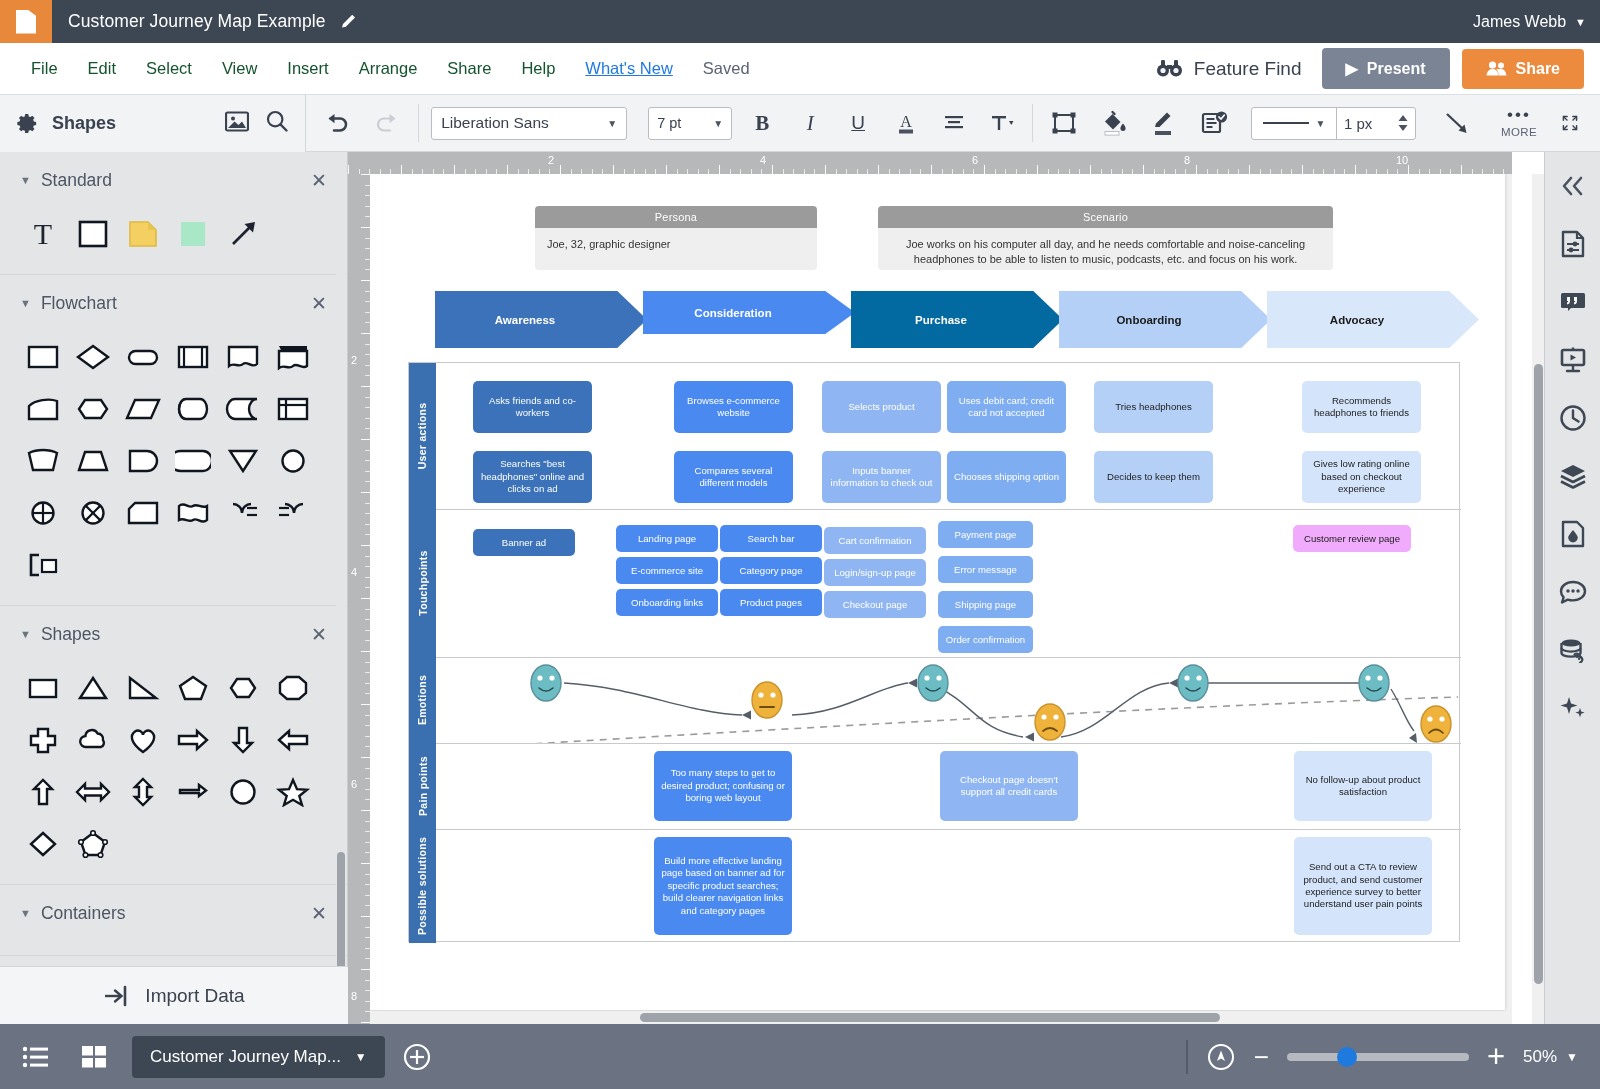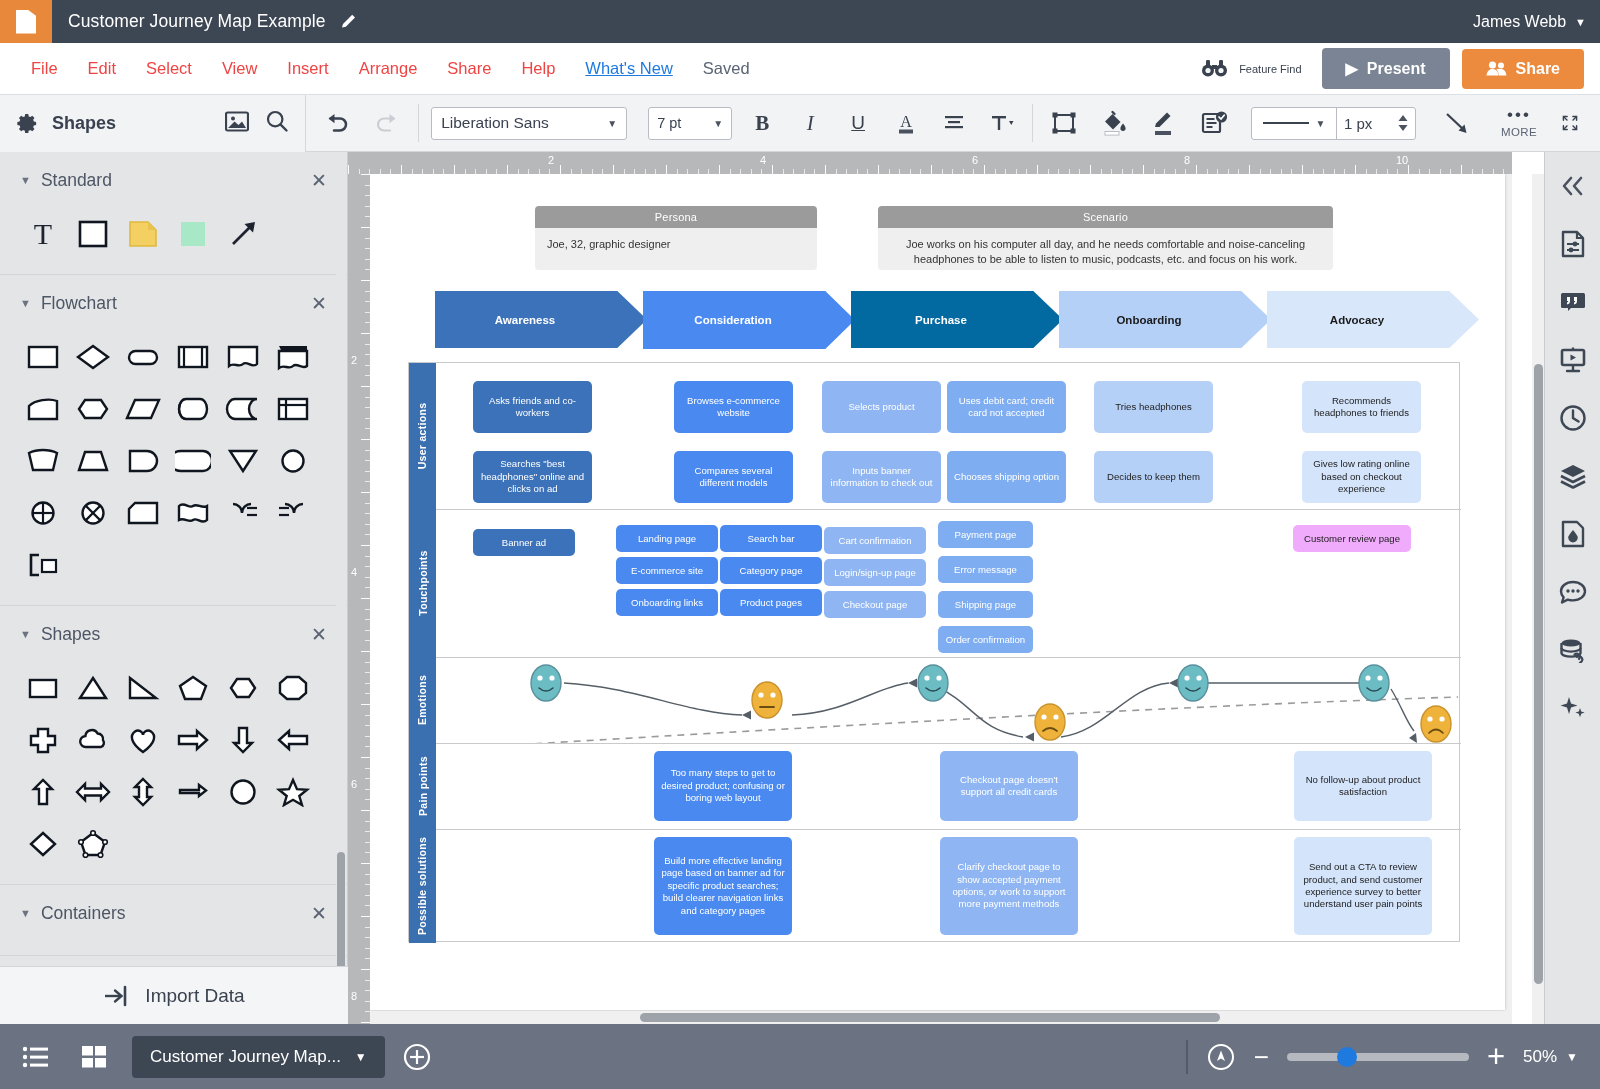--- a/index.html
+++ b/index.html
@@ -34,30 +34,30 @@
   .user-menu .caret { margin-left:9px; font-size:11px; }
 
   
   .menubar {
     position:absolute; top:43px; left:0; width:1600px; height:52px;
     background:#ffffff; border-bottom:1px solid #dcdfe3;
     display:flex; align-items:center;
   }
   .menu-items { display:flex; align-items:center; padding-left:18px; gap:4px; }
   .menu-item {
-    font-size:16.5px; color:#ef4444; padding:7px 13px; cursor:pointer;
+    font-size:16.5px; color:#14532d; padding:7px 13px; cursor:pointer;
     border-radius:3px; white-space:nowrap;
   }
   .menu-item.link { color:#1f7ae0; text-decoration:underline; }
   .menu-item.saved { color:#5a6474; }
   .menubar-right {
     margin-left:auto; display:flex; align-items:center; gap:12px; padding-right:16px;
   }
   .feature-find {
-    display:flex; align-items:center; gap:11px; font-size:11px;
+    display:flex; align-items:center; gap:11px; font-size:19px;
     color:#3a4250; cursor:pointer; padding:6px 8px;
   }
   .btn-present {
     background:#7b8494; color:#fff; font-size:16px; font-weight:bold;
     border:none; border-radius:4px; padding:11px 24px; cursor:pointer;
     display:flex; align-items:center; gap:9px;
   }
   .btn-share {
     background:#ec8b3e; color:#fff; font-size:16px; font-weight:bold;
     border:none; border-radius:4px; padding:11px 24px; cursor:pointer;
@@ -1003,21 +1003,21 @@
           <div class="hdr-body" style="height:42px;">Joe, 32, graphic designer</div>
         </div>
         <div class="hdr-box" style="left:508px; top:32px; width:455px;">
           <div class="hdr-title">Scenario</div>
           <div class="hdr-body" style="height:42px; text-align:center;">Joe works on his computer all day, and he needs comfortable and noise-canceling headphones to be able to listen to music, podcasts, etc. and focus on his work.</div>
         </div>
 
         <div class="chev" style="left:65px; top:117px; width:212px; height:57px; background:#3c72b9; clip-path:polygon(0 0, 86% 0, 100% 50%, 86% 100%, 0 100%);">
           <span>Awareness</span>
         </div>
-        <div class="chev" style="left:273px; top:117px; width:212px; height:58px; background:#4a8af0; clip-path:polygon(0 0, 86% 0, 100% 50%, 86% 100%, 0 100%);">
+        <div class="chev" style="left:273px; top:117px; width:212px; height:43px; background:#4a8af0; clip-path:polygon(0 0, 86% 0, 100% 50%, 86% 100%, 0 100%);">
           <span>Consideration</span>
         </div>
         <div class="chev" style="left:481px; top:117px; width:212px; height:57px; background:#0369a1; clip-path:polygon(0 0, 86% 0, 100% 50%, 86% 100%, 0 100%);">
           <span>Purchase</span>
         </div>
         <div class="chev" style="left:689px; top:117px; width:212px; height:57px; background:#b5d0f7; clip-path:polygon(0 0, 86% 0, 100% 50%, 86% 100%, 0 100%); color:#1a1a1a;">
           <span>Onboarding</span>
         </div>
         <div class="chev" style="left:897px; top:117px; width:212px; height:57px; background:#d9e7fb; clip-path:polygon(0 0, 86% 0, 100% 50%, 86% 100%, 0 100%); color:#1a1a1a;">
           <span>Advocacy</span>
@@ -1144,21 +1144,20 @@
                 <circle cx="1006" cy="62" r="2.6" fill="#fff"></circle>
               <path d="M993 76 Q1000 69 1007 76" fill="none" stroke="#6b4d12" stroke-width="1.7" stroke-linecap="round"></path>
             </g>
           </svg>
 
           <div class="cardbox" style="left:531px; top:388px; width:138px; height:70px; background:#8fb6f2;">Checkout page doesn't support all credit cards</div>
           <div class="cardbox" style="left:245px; top:388px; width:138px; height:70px; background:#4a8af0;">Too many steps to get to desired product; confusing or boring web layout</div>
           <div class="cardbox" style="left:885px; top:388px; width:138px; height:70px; background:#d3e4fb; color:#222;">No follow-up about product satisfaction</div>
 
           <div class="cardbox" style="left:245px; top:474px; width:138px; height:98px; background:#4a8af0;">Build more effective landing page based on banner ad for specific product searches; build clearer navigation links and category pages</div>
-          <div class="cardbox" style="left:531px; top:474px; width:138px; height:98px; background:#8fb6f2;">Clarify checkout page to show accepted payment options, or work to support more payment methods</div>
           <div class="cardbox" style="left:885px; top:474px; width:138px; height:98px; background:#d3e4fb; color:#222;">Send out a CTA to review product, and send customer experience survey to better understand user pain points</div>
         </div>
       </div>
     </div>
   </div>
 
   <div class="canvas-vscroll">
     <div class="thumb"></div>
   </div>
   <div class="canvas-hscroll">

